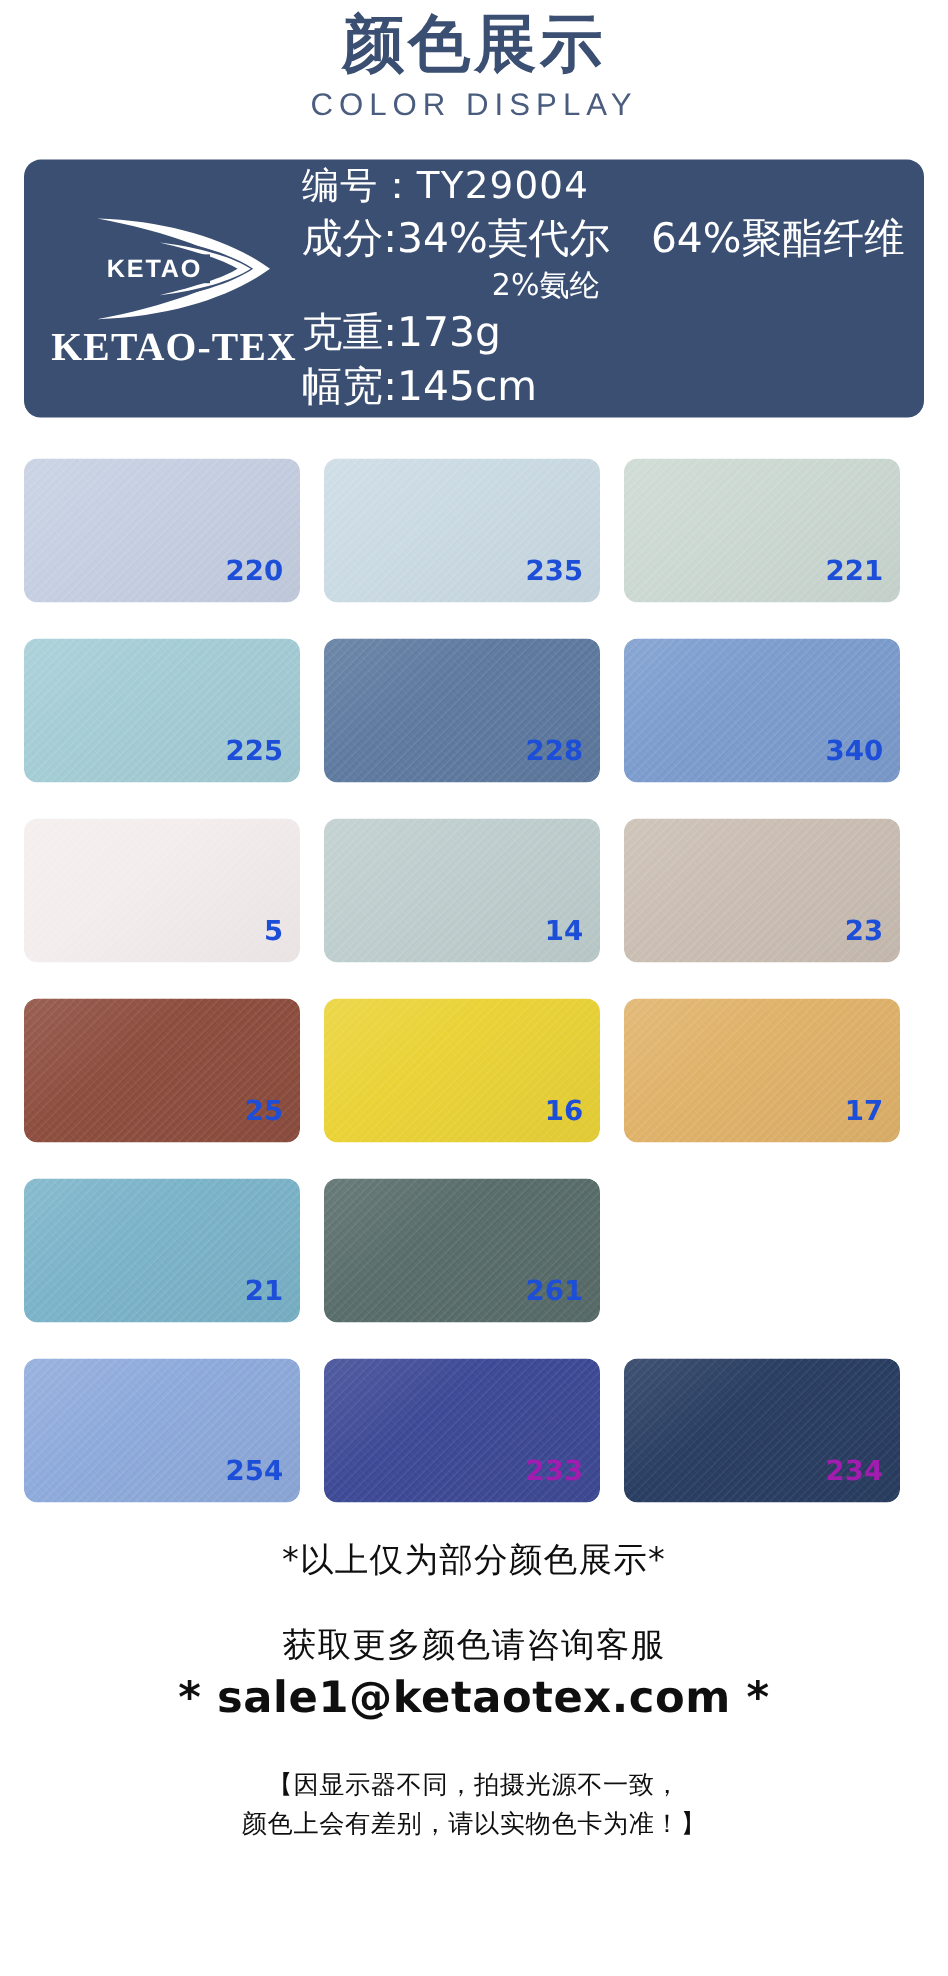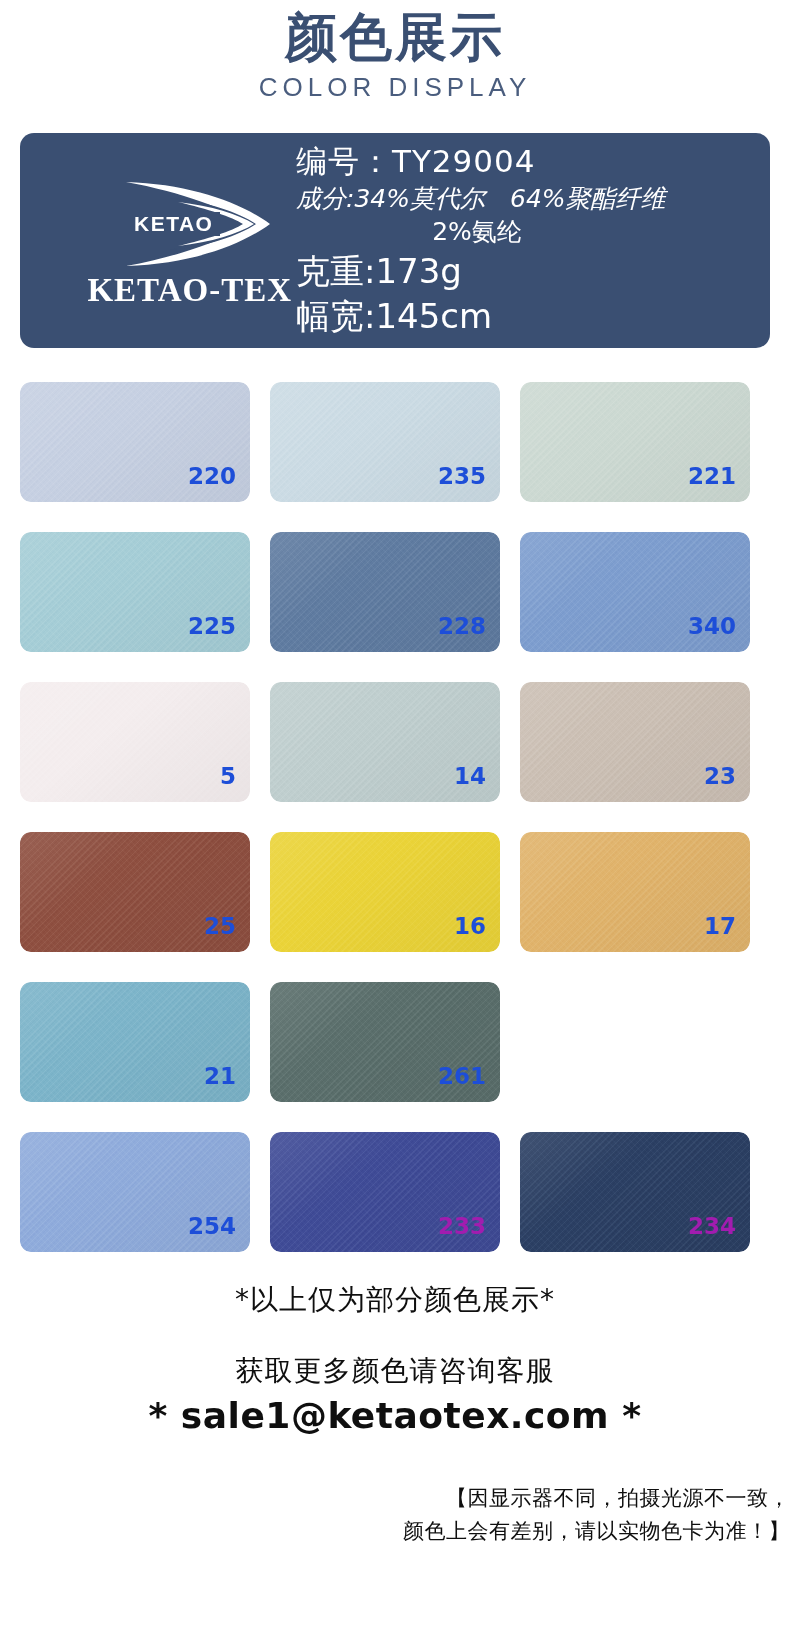--- a/index.html
+++ b/index.html
@@ -84,24 +84,23 @@
     color: #ffffff;
     font-family: "DejaVu Sans", "Liberation Sans", sans-serif;
   }
   .info-code {
     font-size: 31px;
     line-height: 1.32;
     letter-spacing: 1px;
     white-space: nowrap;
   }
   .info-comp-1 {
-    font-size: 25px;
+    font-size: 34px;
     line-height: 1.36;
     white-space: nowrap;
-    font-style: italic;
   }
   .info-comp-2 {
     font-size: 25px;
     line-height: 1.3;
     text-align: center;
     padding-right: 96px;
   }
   .info-line {
     font-size: 34px;
     line-height: 1.34;
@@ -203,25 +202,24 @@
     line-height: 1.45;
     letter-spacing: 1px;
   }
   .f-email {
     font-size: 36px;
     font-weight: 700;
     line-height: 1.35;
     letter-spacing: 0.5px;
   }
   .f-disclaimer {
-    margin-top: 42px;
+    margin-top: 31px;
     font-size: 21px;
     line-height: 1.55;
     letter-spacing: 0.5px;
-    text-align: right;
   }
 </style>
 </head>
 <body>
 
 <div class="header">
   <div class="header-cn">颜色展示</div>
   <div class="header-en">COLOR DISPLAY</div>
 </div>
 

